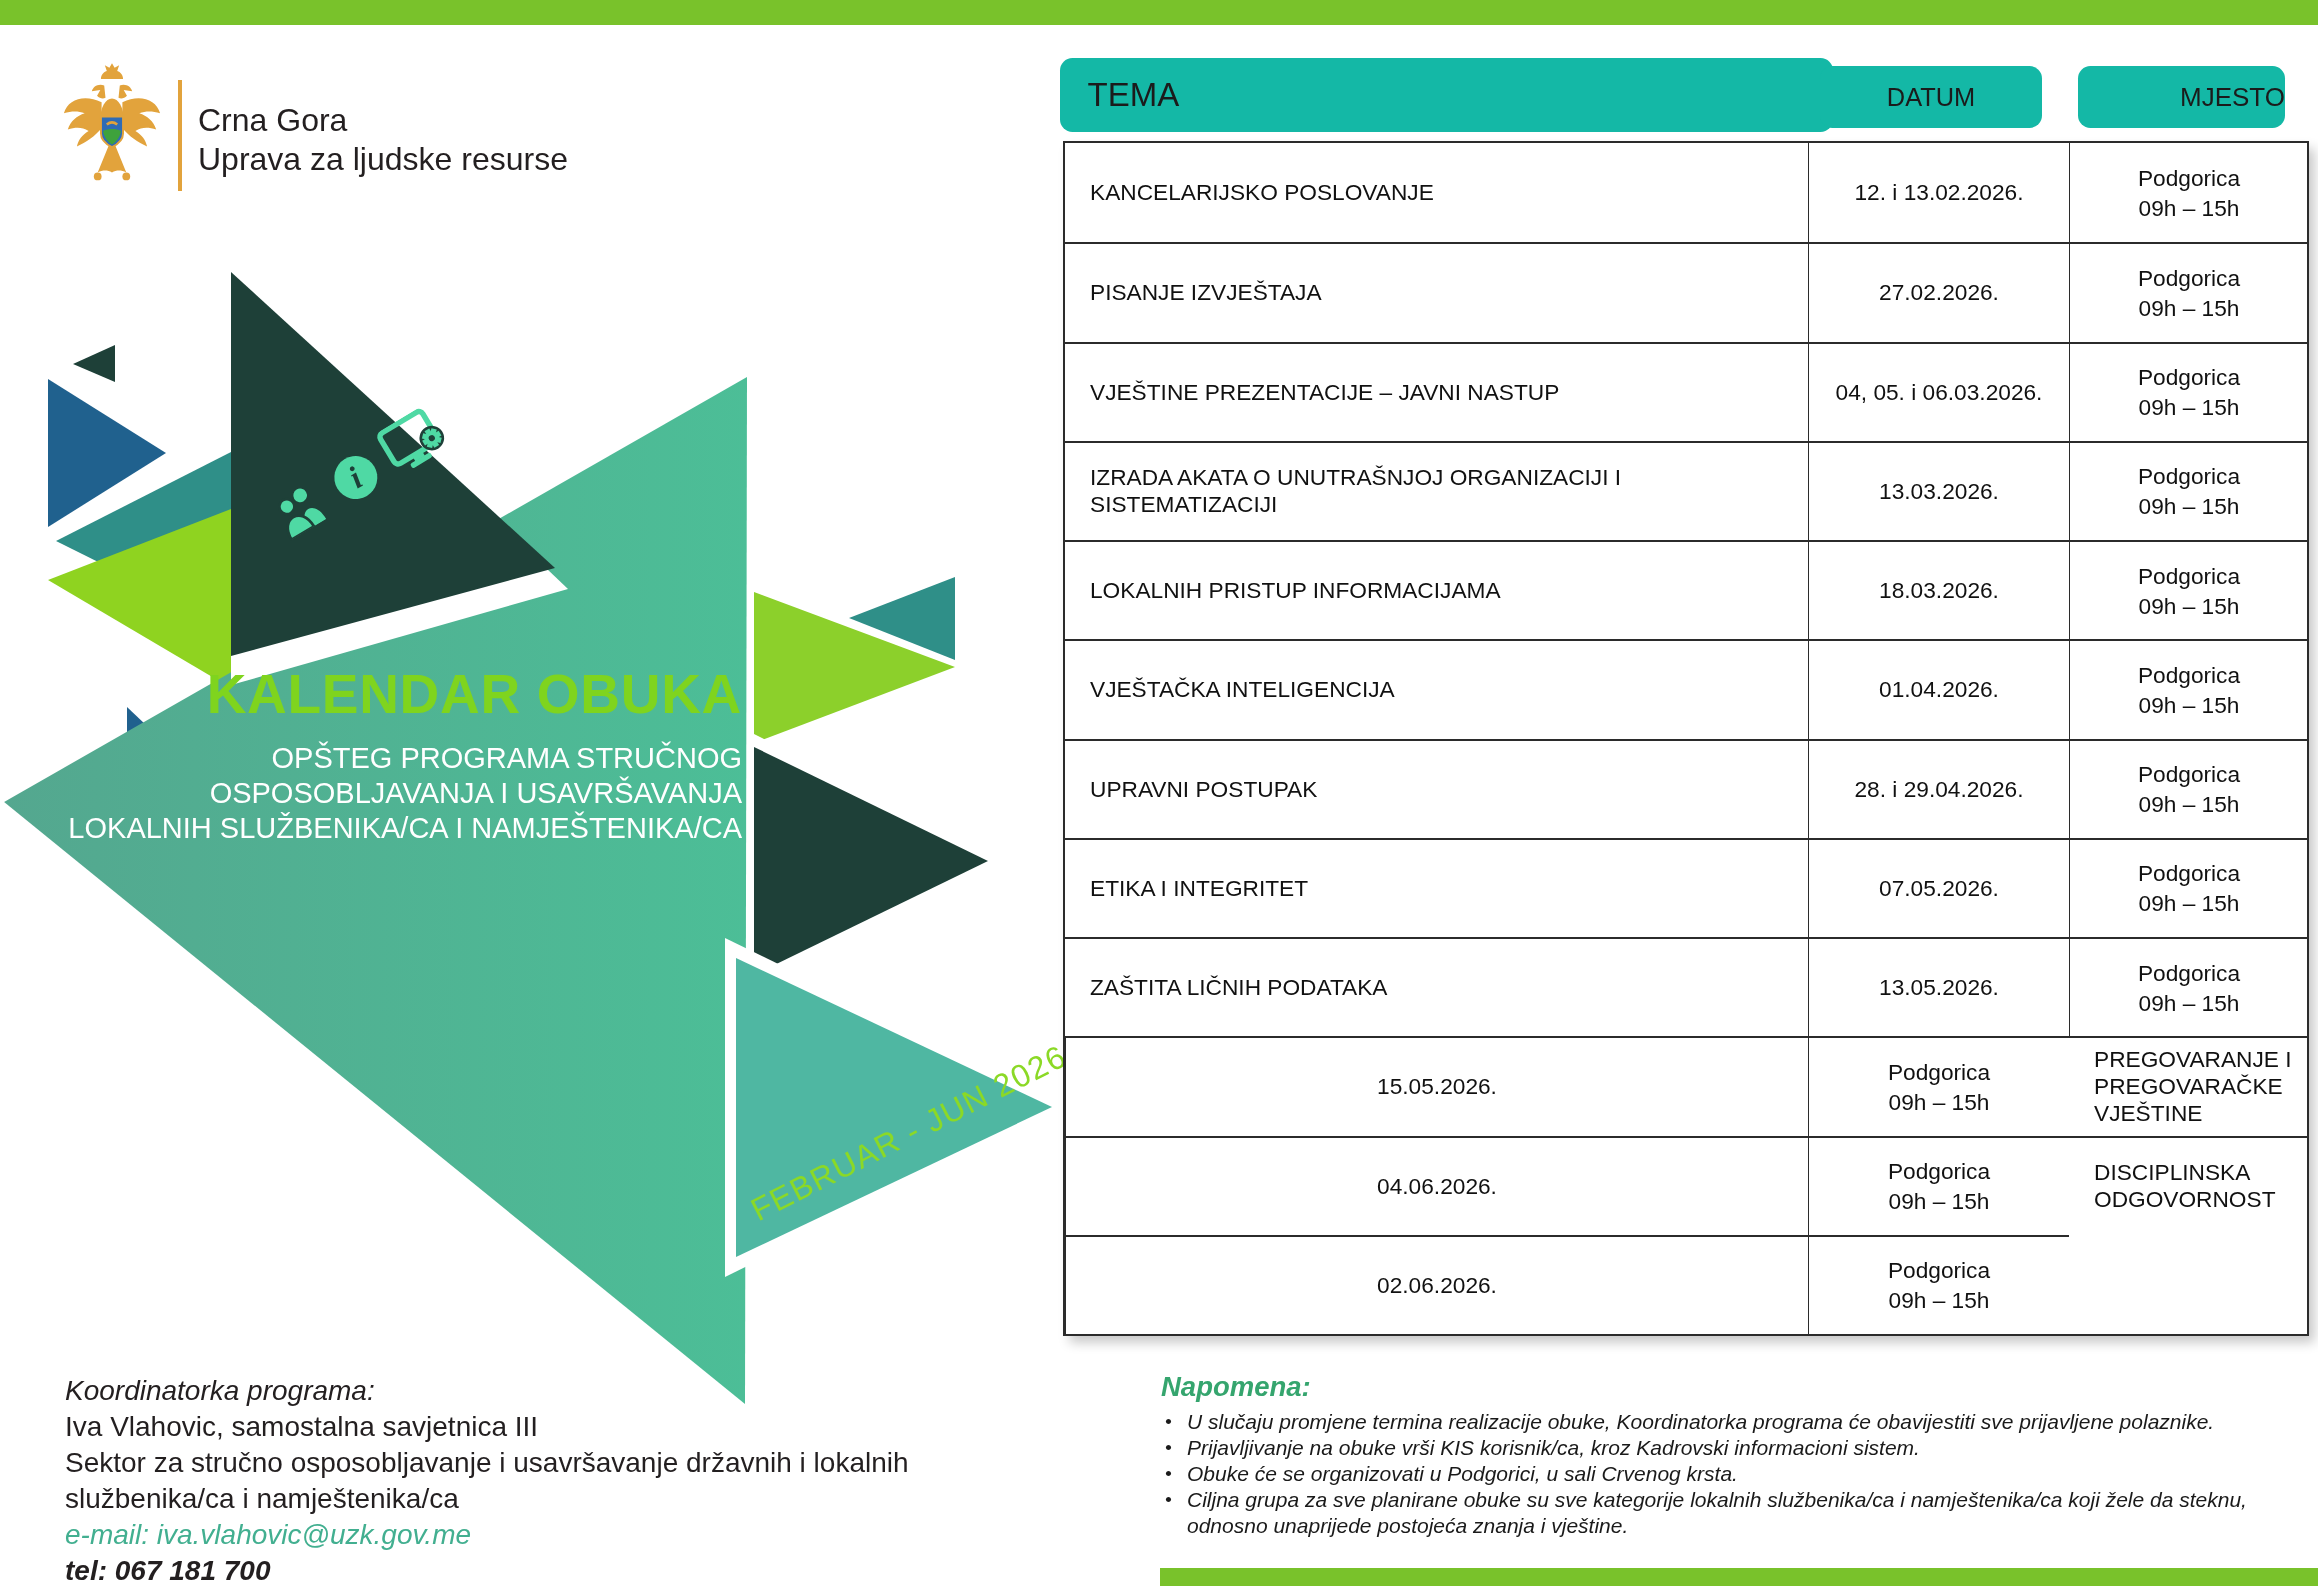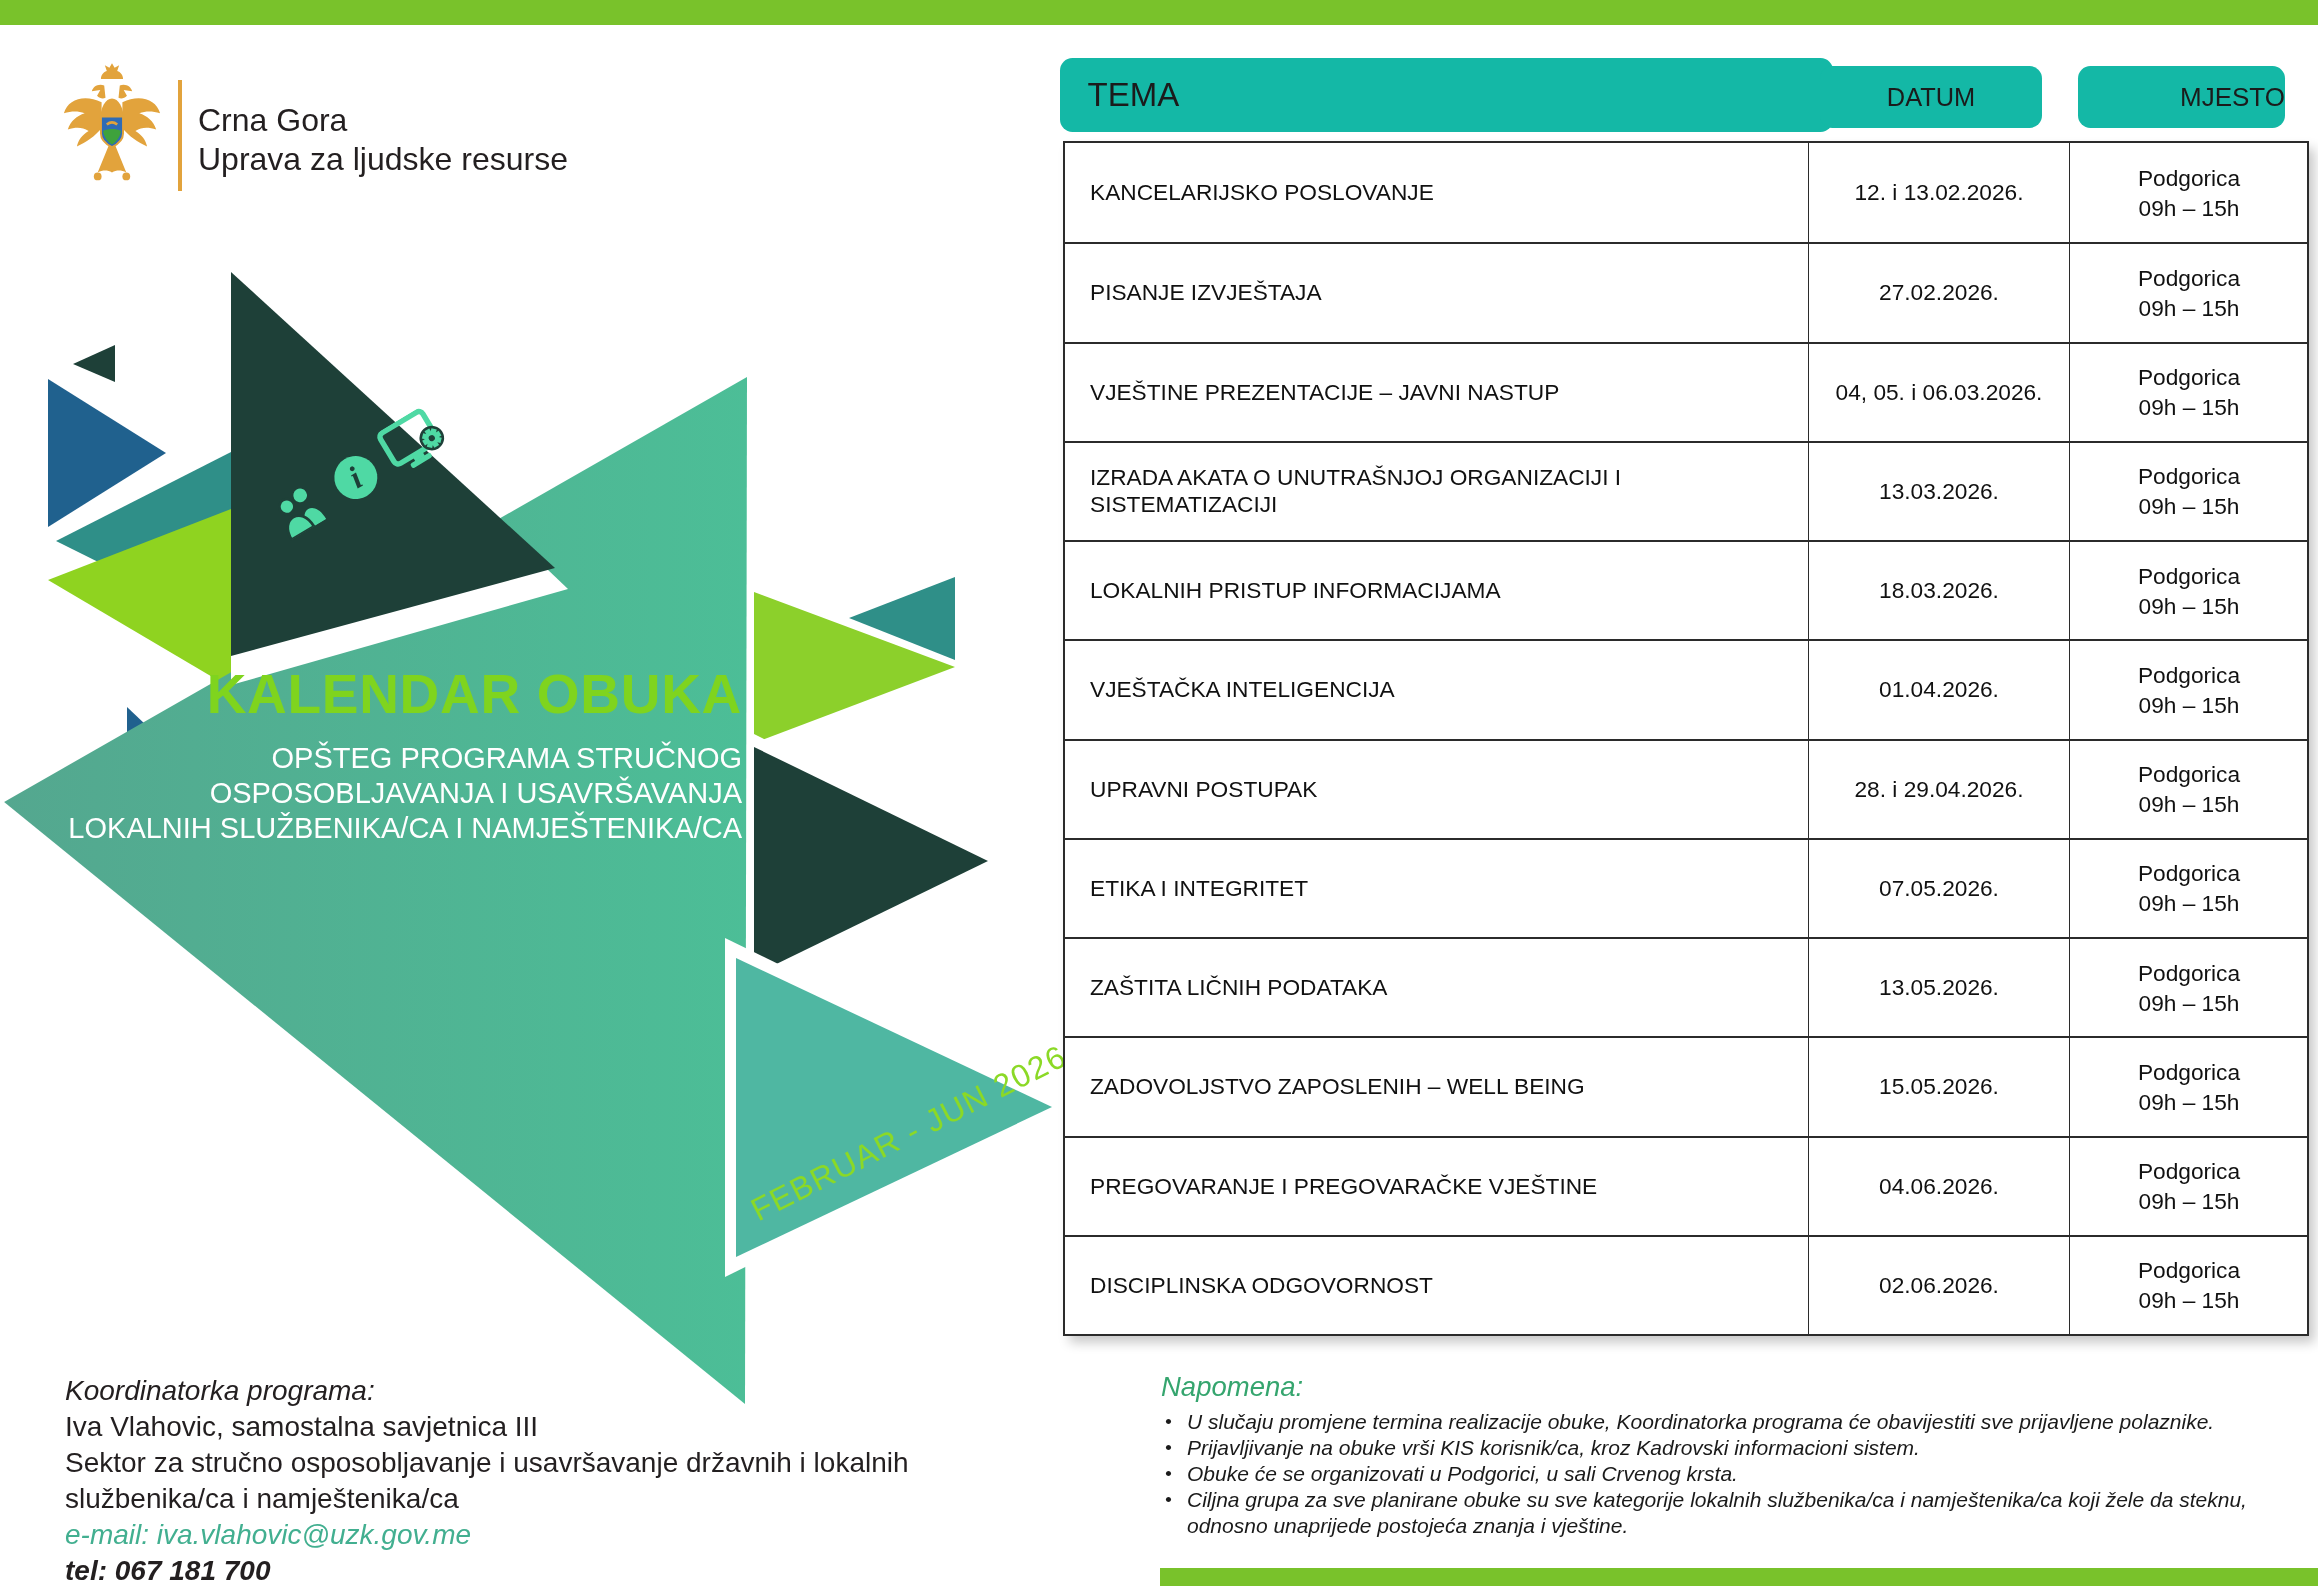--- a/index.html
+++ b/index.html
@@ -70,21 +70,21 @@
                flex-direction:column;line-height:30px;}
 
   
   .contact{position:absolute;left:65px;top:1373px;font-size:28px;line-height:36px;color:#231f20;}
   .contact .it{font-style:italic;}
   .contact .mail{font-style:italic;color:#42AF90;text-decoration:none;}
   .contact .tel{font-style:italic;font-weight:bold;}
 
   
   .notes{position:absolute;left:1161px;top:1371px;width:1139px;}
-  .notes .head{font-size:27.5px;font-weight:normal;font-style:italic;color:#35A56E;margin-bottom:5.5px;}
+  .notes .head{font-size:27.5px;font-weight:bold;font-style:italic;color:#35A56E;margin-bottom:5.5px;}
   .notes ul{list-style:none;margin:0;padding:0;}
   .notes li{position:relative;padding-left:26px;font-size:21px;font-style:italic;
             line-height:26px;color:#1a1a1a;}
   .notes li::before{content:"\2022";position:absolute;left:4.1px;top:0;font-size:19px;}
 </style>
 </head>
 <body>
 
 <div class="page">
 
@@ -244,21 +244,20 @@
       <div>09h – 15h</div>
     </div>
 
     <div class="cell tema">ZAŠTITA LIČNIH PODATAKA</div>
     <div class="cell datum">13.05.2026.</div>
     <div class="cell mjesto">
       <div>Podgorica</div>
       <div>09h – 15h</div>
     </div>
 
-    <div class="cell tema">ZADOVOLJSTVO ZAPOSLENIH – WELL BEING</div>
     <div class="cell datum">15.05.2026.</div>
     <div class="cell mjesto">
       <div>Podgorica</div>
       <div>09h – 15h</div>
     </div>
 
     <div class="cell tema">PREGOVARANJE I PREGOVARAČKE VJEŠTINE</div>
     <div class="cell datum">04.06.2026.</div>
     <div class="cell mjesto">
       <div>Podgorica</div>

